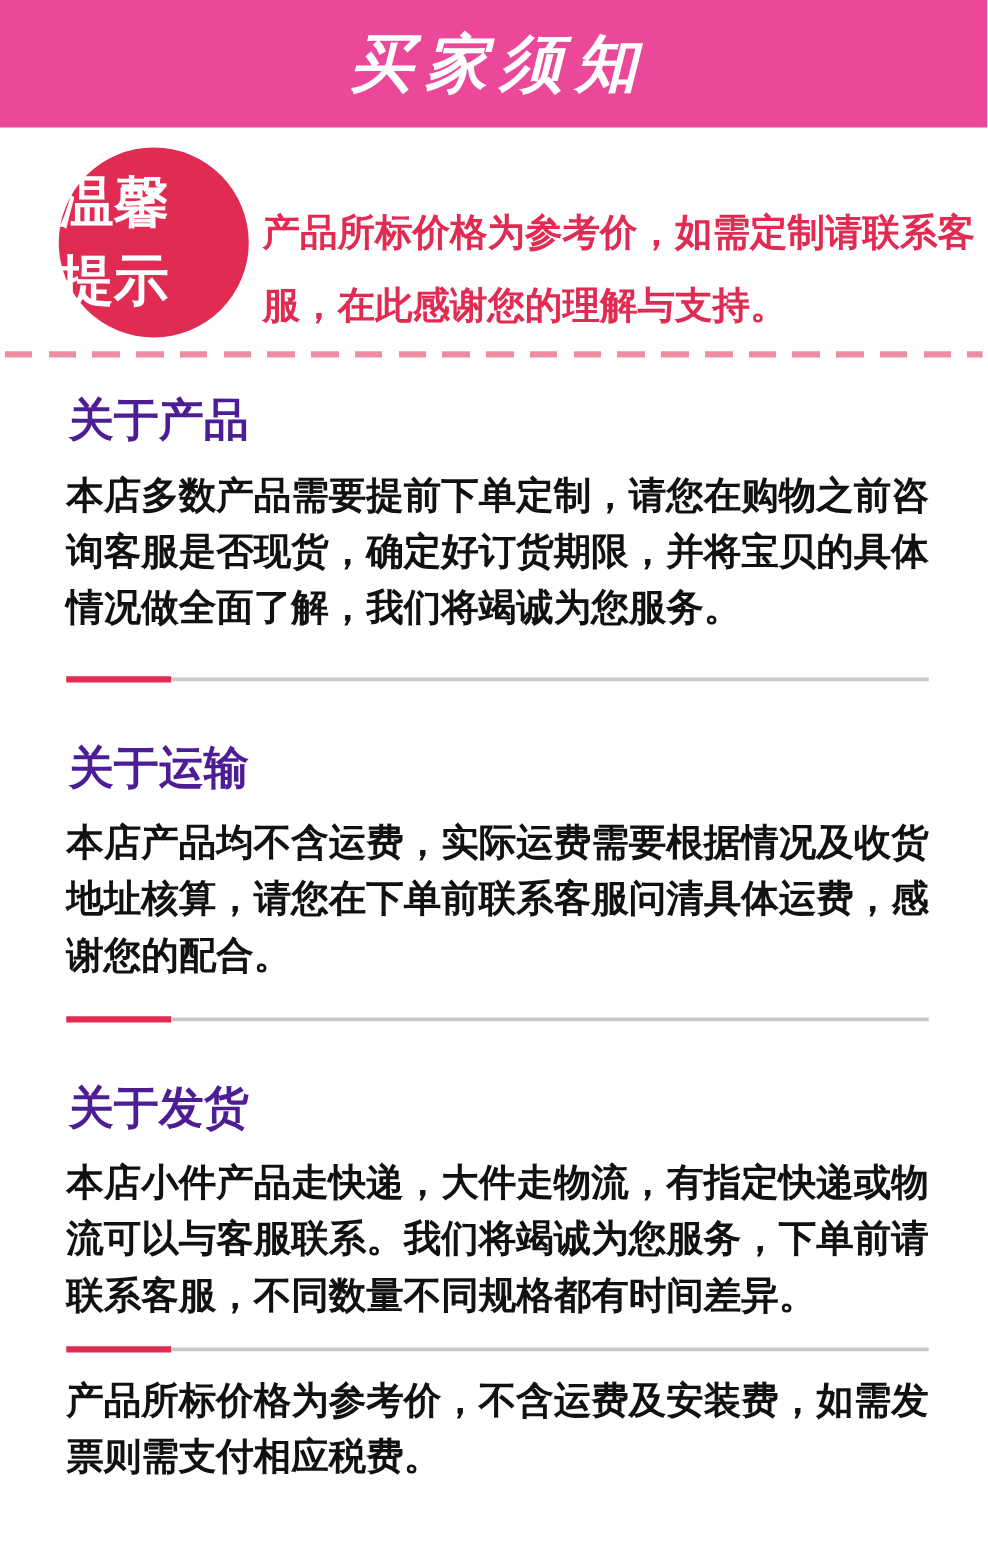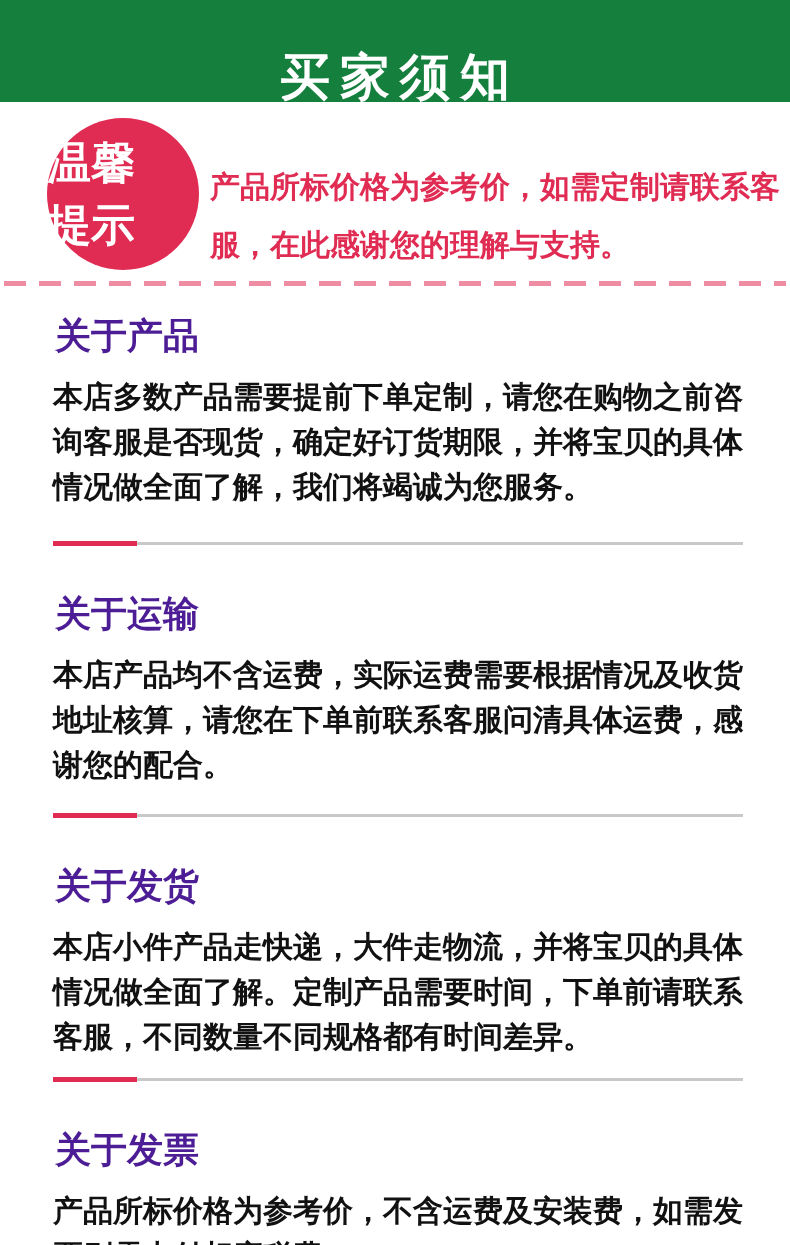--- a/index.html
+++ b/index.html
@@ -11,24 +11,25 @@
     background: #ffffff;
     overflow: hidden;
     font-family: "Liberation Sans", "DejaVu Sans", sans-serif;
     color: #111111;
   }
   .page { width: 790px; height: 1245px; position: relative; }
 
   
   .banner {
     height: 102px;
-    background: #15803d;
+    background: #ec4899;
     display: flex;
-    align-items: flex-end;
+    align-items: center;
     justify-content: center;
+    font-style: italic;
   }
   .banner h1 {
     margin: 0;
     padding-left: 10px;          
     color: #ffffff;
     font-size: 50px;
     font-weight: 800;
     letter-spacing: 10px;
     line-height: 1;
   }
@@ -135,26 +136,25 @@
       <h2>关于运输</h2>
       <p>本店产品均不含运费，实际运费需要根据情况及收货地址核算，请您在下单前联系客服问清具体运费，感谢您的配合。</p>
       <div class="divider">
         <span class="divider-red"></span>
         <span class="divider-gray"></span>
       </div>
     </section>
 
     <section>
       <h2>关于发货</h2>
-      <p>本店小件产品走快递，大件走物流，并将宝贝的具体情况做全面了解。定制产品需要时间，下单前请联系客服，不同数量不同规格都有时间差异。</p>
+      <p>本店小件产品走快递，大件走物流，有指定快递或物流可以与客服联系。我们将竭诚为您服务，下单前请联系客服，不同数量不同规格都有时间差异。</p>
       <div class="divider">
         <span class="divider-red"></span>
         <span class="divider-gray"></span>
       </div>
     </section>
 
     <section>
-      <h2>关于发票</h2>
       <p>产品所标价格为参考价，不含运费及安装费，如需发票则需支付相应税费。</p>
     </section>
 
   </main>
 </div>
 
 </body></html>

